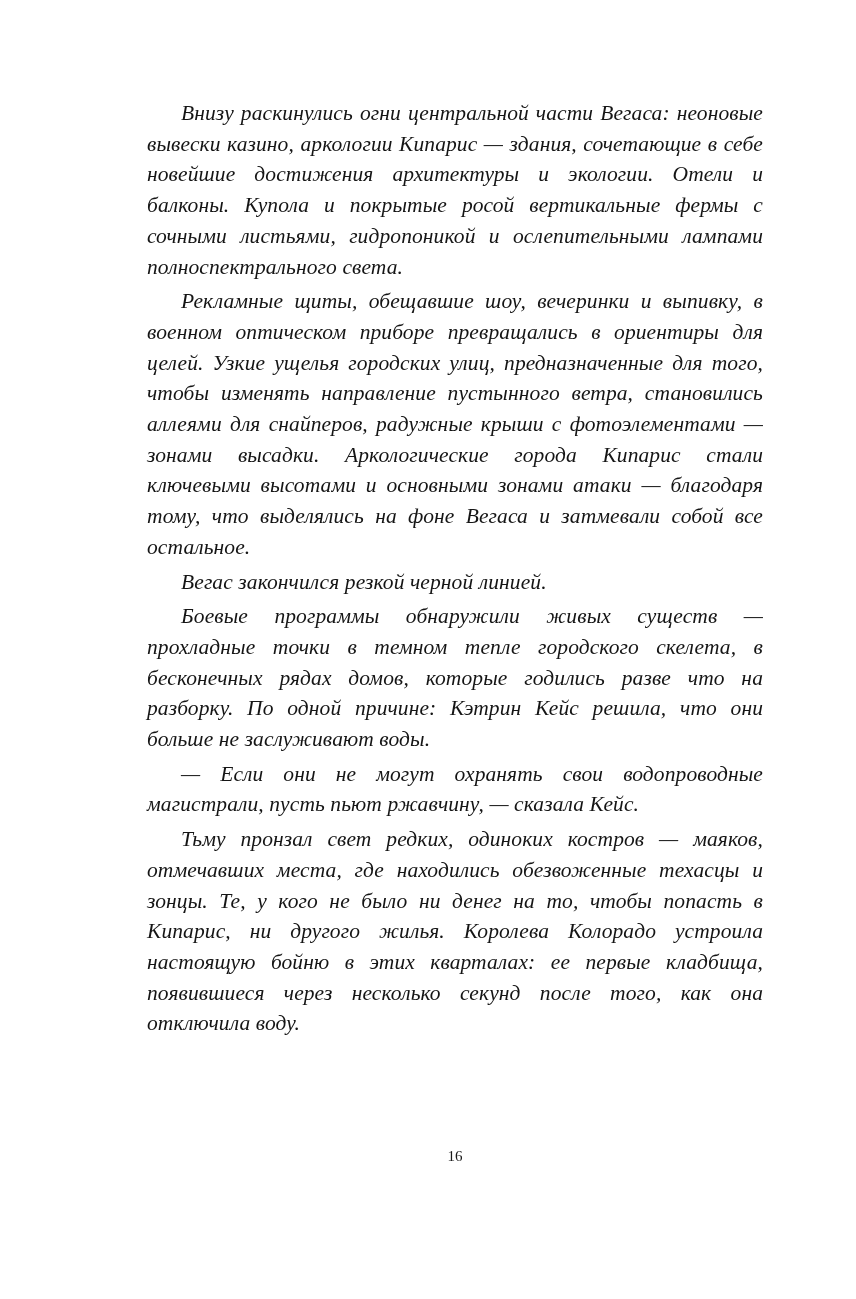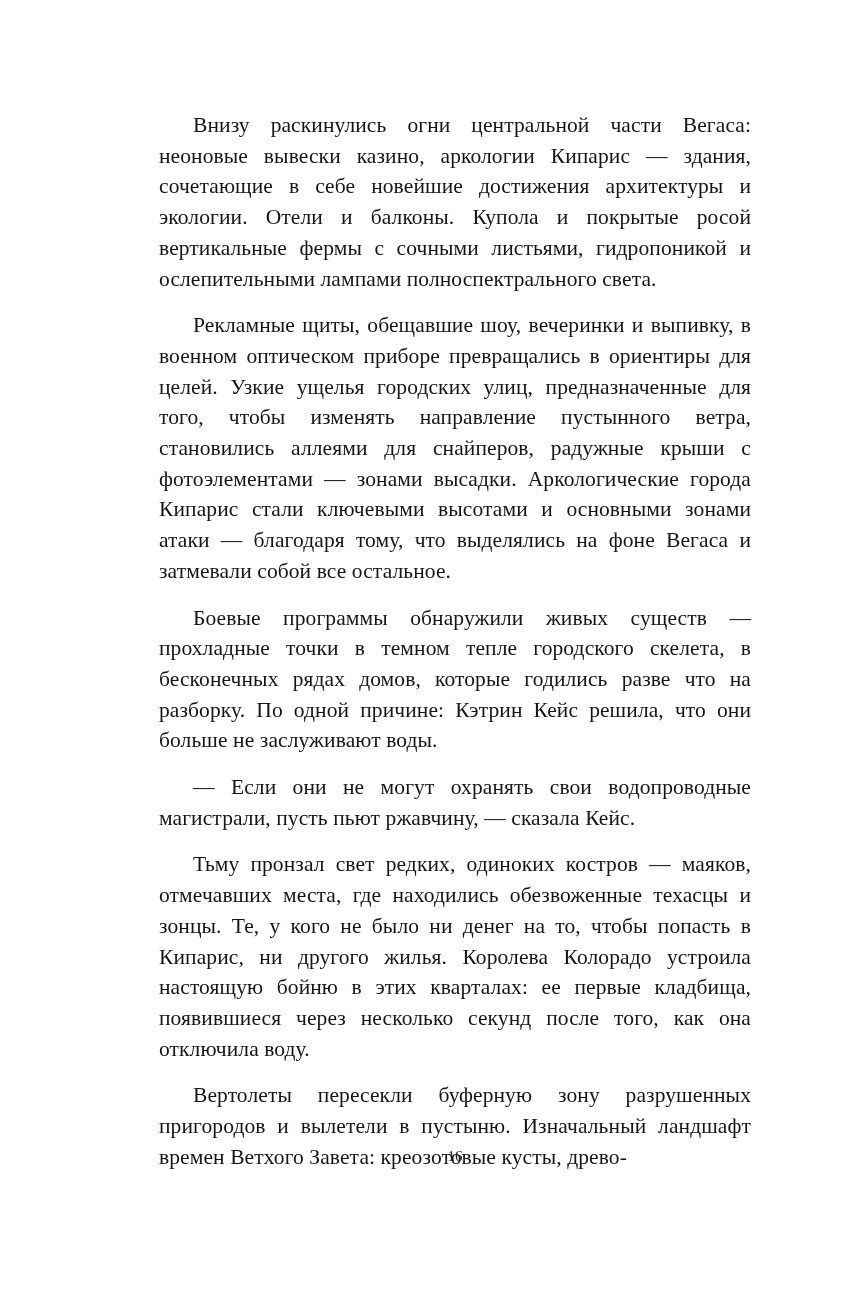--- a/index.html
+++ b/index.html
@@ -24,40 +24,41 @@
     position: absolute;
     left: 143px;
     top: 94px;
     width: 624px;
     font-size: 21.5px;
     line-height: 30.7px;
     text-align: justify;
     letter-spacing: 0.1px;
   }
   .text-block p {
-    margin: 16px;
+    margin: 4px;
     padding: 0;
     text-indent: 34px;
+    font-style: italic;
   }
   .page-number {
     position: absolute;
     left: 143px;
     top: 1148px;
     width: 624px;
     text-align: center;
     font-size: 15px;
     color: #1a1a1a;
   }
 </style>
 </head>
 <body>
 
 <div class="book-page">
   <div class="text-block">
     <p>Внизу раскинулись огни центральной части Вегаса: неоновые вывески казино, аркологии Кипарис — здания, сочетающие в себе новейшие достижения архитектуры и экологии. Отели и балконы. Купола и покрытые росой вертикальные фермы с сочными листьями, гидропоникой и ослепительными лампами полноспектрального света.</p>
     <p>Рекламные щиты, обещавшие шоу, вечеринки и выпивку, в военном оптическом приборе превращались в ориентиры для целей. Узкие ущелья городских улиц, предназначенные для того, чтобы изменять направление пустынного ветра, становились аллеями для снайперов, радужные крыши с фотоэлементами — зонами высадки. Аркологические города Кипарис стали ключевыми высотами и основными зонами атаки — благодаря тому, что выделялись на фоне Вегаса и затмевали собой все остальное.</p>
+    <p>Вегас закончился резкой черной линией.</p>
     <p>Боевые программы обнаружили живых существ — прохладные точки в темном тепле городского скелета, в бесконечных рядах домов, которые годились разве что на разборку. По одной причине: Кэтрин Кейс решила, что они больше не заслуживают воды.</p>
     <p>— Если они не могут охранять свои водопроводные магистрали, пусть пьют ржавчину, — сказала Кейс.</p>
     <p>Тьму пронзал свет редких, одиноких костров — маяков, отмечавших места, где находились обезвоженные техасцы и зонцы. Те, у кого не было ни денег на то, чтобы попасть в Кипарис, ни другого жилья. Королева Колорадо устроила настоящую бойню в этих кварталах: ее первые кладбища, появившиеся через несколько секунд после того, как она отключила воду.</p>
-    <p>Вертолеты пересекли буферную зону разрушенных пригородов и вылетели в пустыню. Изначальный ландшафт времен Ветхого Завета: креозотовые кусты, древо-</p>
   </div>
   <div class="page-number">16</div>
 </div>
 
 </body></html>

